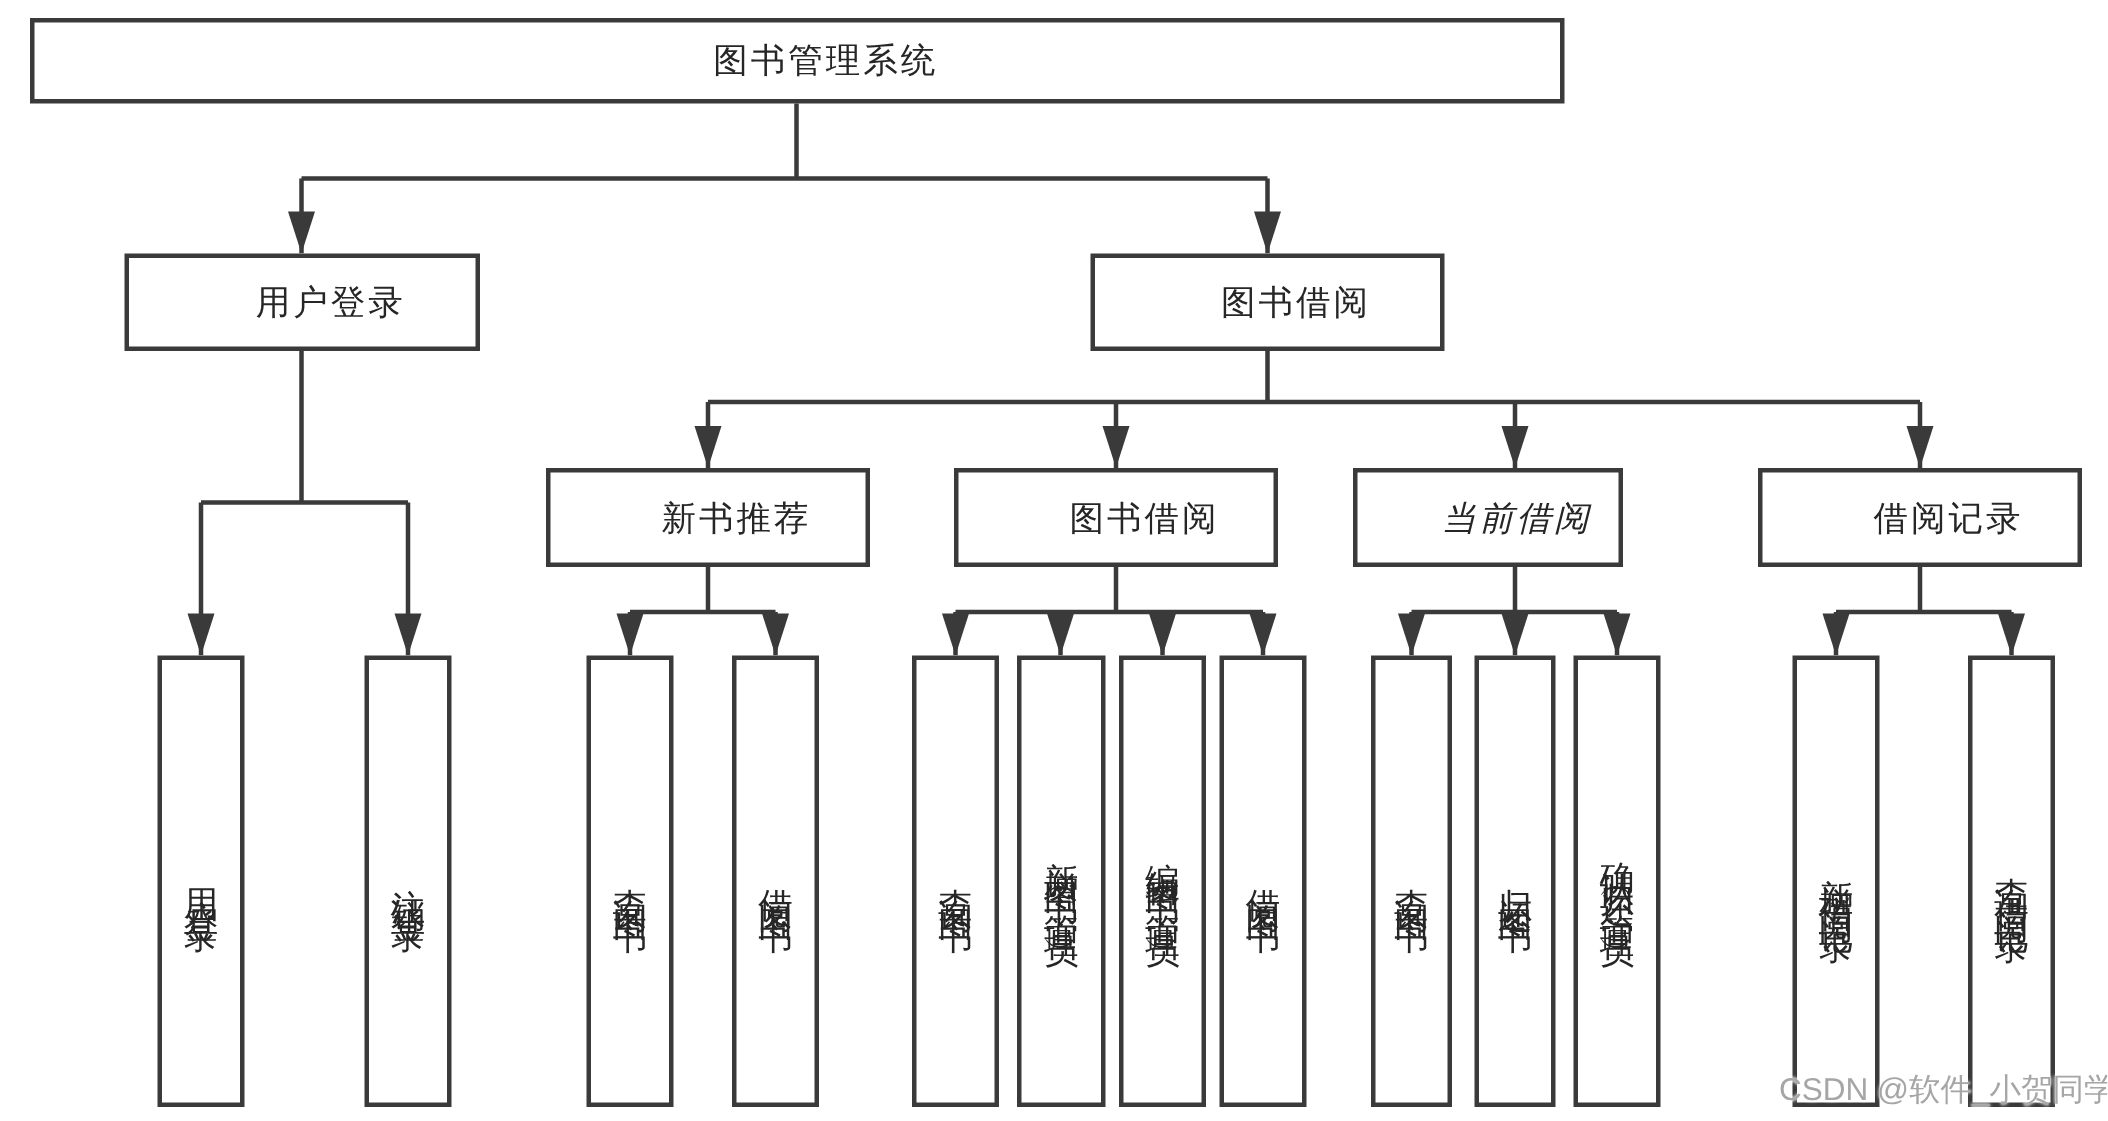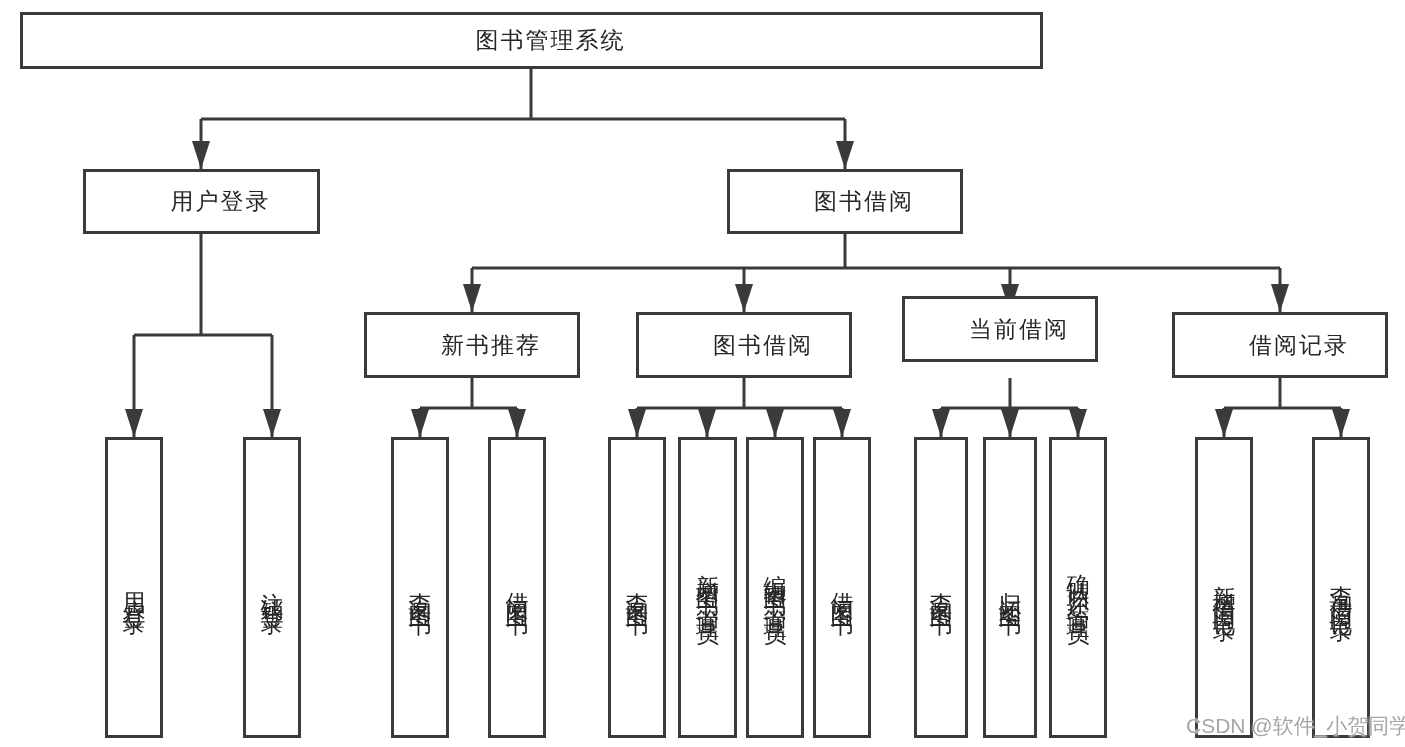--- a/index.html
+++ b/index.html
@@ -102,21 +102,21 @@
   <div class="node h-node" style="left:727px; top:169px; width:236px; height:65px;">
     <span>图书借阅</span>
   </div>
 
   <div class="node h-node" style="left:364px; top:312px; width:216px; height:66px;">
     <span>新书推荐</span>
   </div>
   <div class="node h-node" style="left:636px; top:312px; width:216px; height:66px;">
     <span>图书借阅</span>
   </div>
-  <div class="node h-node" style="left:902px; top:296px; width:196px; height:66px;">
+  <div class="node h-node" style="left:902px; top:312px; width:180px; height:66px;font-style:italic;">
     <span>当前借阅</span>
   </div>
   <div class="node h-node" style="left:1172px; top:312px; width:216px; height:66px;align-items:center;">
     <span>借阅记录</span>
   </div>
 
   <div class="node v-node" style="left:105px; top:437px; width:58px; height:301px;">
     <span>用户登录</span>
   </div>
   <div class="node v-node" style="left:243px; top:437px; width:58px; height:301px;">

